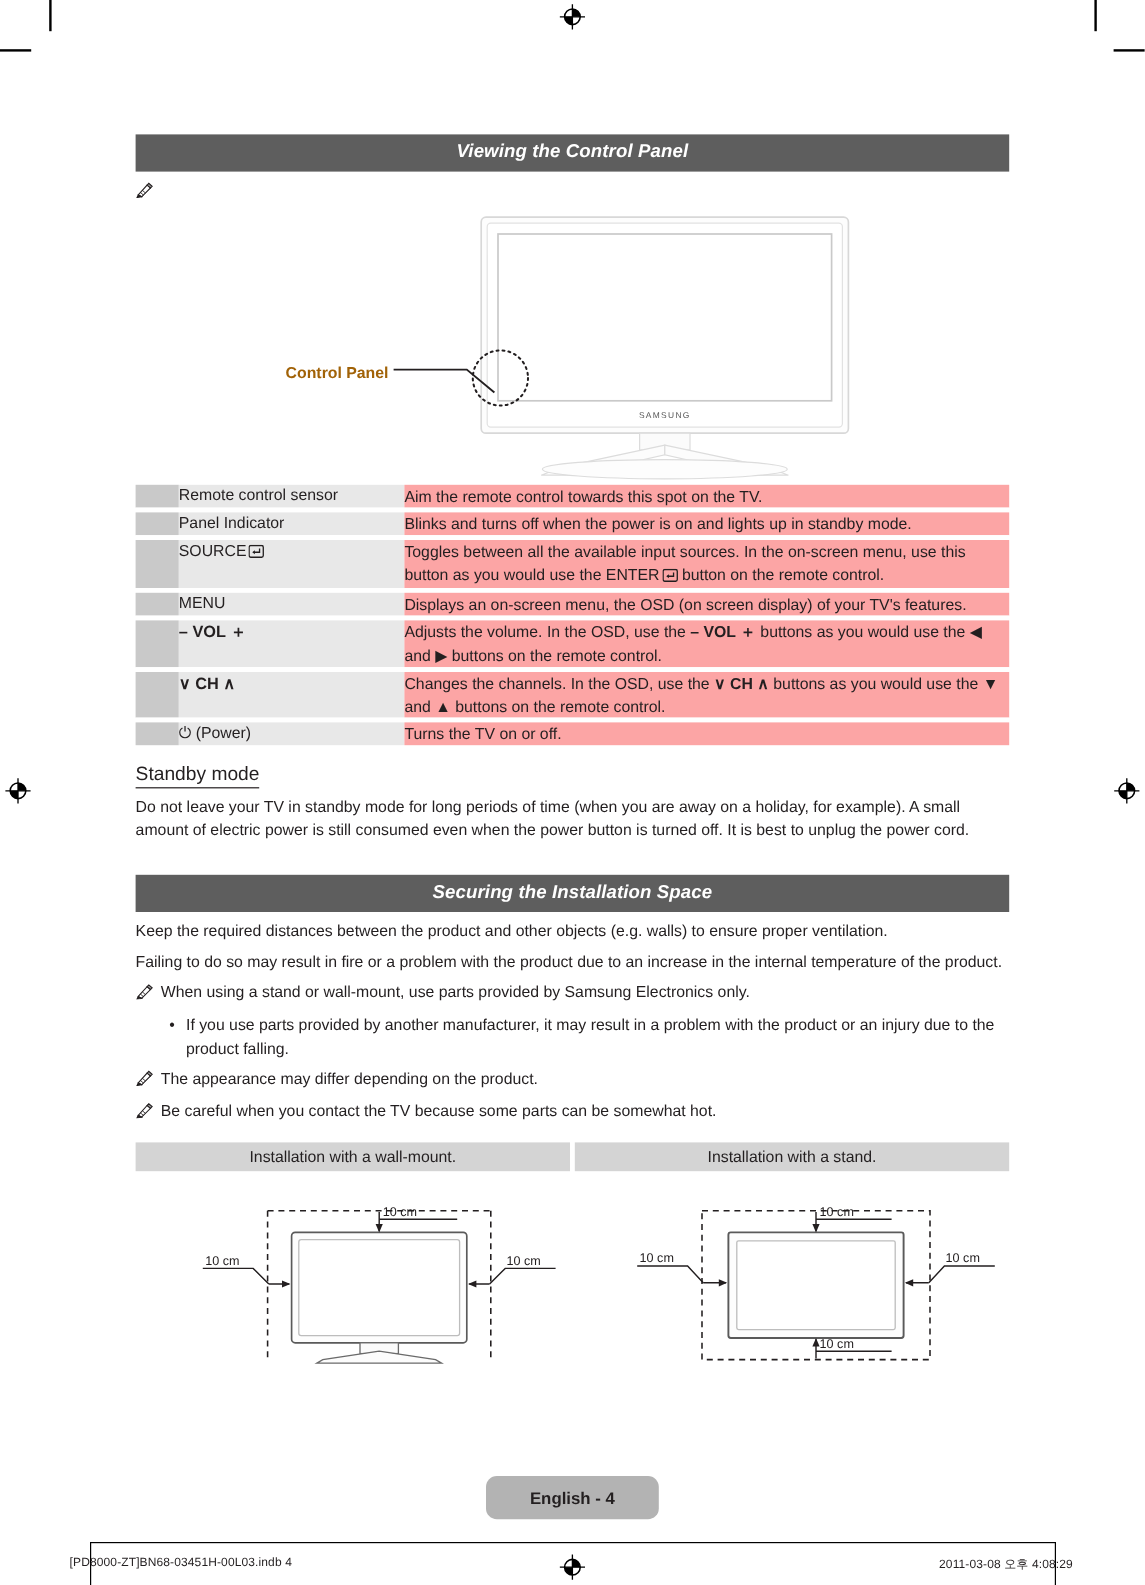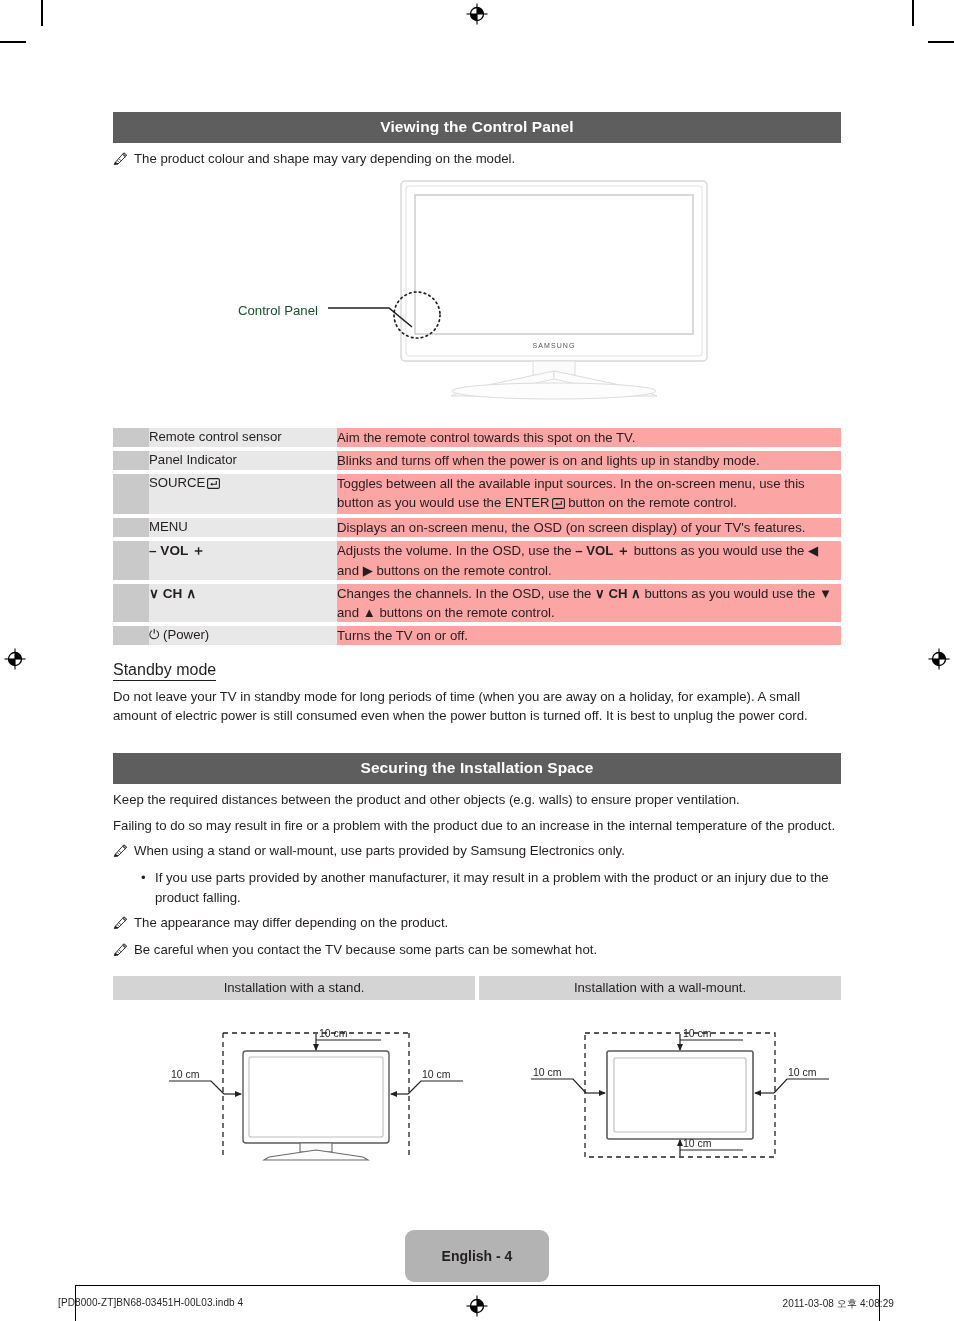--- a/index.html
+++ b/index.html
@@ -33,20 +33,21 @@
   }
 
   .section-bar {
     background: #5e5e5e;
     color: #ffffff;
     text-align: center;
     font-size: 15.5px;
     font-weight: bold;
     padding: 6px 0 7px 0;
     letter-spacing: .1px;
+    font-style: italic;
   }
 
   .note {
     display: flex;
     align-items: flex-start;
     font-size: 13.2px;
     line-height: 1.42;
     margin: 7px 0 0 0;
   }
   .note .pencil { flex: 0 0 auto; margin: 1px 6px 0 0; }
@@ -72,27 +73,28 @@
     position: relative;
     height: 225px;
     margin-top: 4px;
   }
   .hero svg { position: absolute; left: 0; top: 0; }
   .callout-label {
     position: absolute;
     left: 125px;
     top: 128px;
     font-size: 13.2px;
-    color: #14532d;
+    color: #a16207;
     white-space: nowrap;
+    font-weight: bold;
   }
 
   
   .cp-table {
-    margin-top: 28px;
+    margin-top: 4px;
     border-collapse: collapse;
     width: 100%;
     table-layout: fixed;
   }
   .cp-table tr { }
   .cp-table td { vertical-align: top; padding: 0; }
   .cp-swatch {
     width: 36px;
     background: #c9c9c9;
   }
@@ -152,21 +154,21 @@
     height: 162px;
   }
   .install-body svg { display: block; margin: 0 auto; }
 
   
   .page-tab {
     position: absolute;
     left: 405px;
     top: 1230px;
     width: 144px;
-    height: 52px;
+    height: 36px;
     background: #b3b3b3;
     border-radius: 9px;
     color: #231f20;
     font-size: 14px;
     font-weight: bold;
     display: flex;
     align-items: center;
     justify-content: center;
   }
   .footline {
@@ -252,21 +254,20 @@
           <path d="M2.2 11.4 L9.6 3.2 L12.4 5.6 L5.0 13.0 Z"></path>
           <path d="M9.6 3.2 L11.0 1.8 L13.8 4.2 L12.4 5.6 Z" fill="#9a9a9a"></path>
           <path d="M2.2 11.4 L1.2 13.6 L5.0 13.0 Z" fill="#231f20"></path>
         </g>
         <g stroke="#231f20" stroke-width="0.7" fill="none">
           <line x1="4.0" y1="9.4" x2="6.6" y2="11.6"></line>
           <line x1="5.6" y1="7.6" x2="8.2" y2="9.8"></line>
         </g>
       </svg>
     </span>
-    <span class="txt">The product colour and shape may vary depending on the model.</span>
   </div>
 
   <div class="hero">
     <svg width="728" height="225" viewBox="0 0 728 225">
 
       <rect x="288" y="6" width="306" height="180" rx="4" fill="#fdfdfd" stroke="#d8d8d8" stroke-width="1.4"></rect>
       <rect x="293" y="11" width="296" height="170" rx="3" fill="#ffffff" stroke="#e2e2e2" stroke-width="1"></rect>
 
       <rect x="302" y="20" width="278" height="139" fill="#ffffff" stroke="#c9c9c9" stroke-width="1.4"></rect>
 
@@ -425,22 +426,22 @@
         <g stroke="#231f20" stroke-width="0.7" fill="none">
           <line x1="4.0" y1="9.4" x2="6.6" y2="11.6"></line>
           <line x1="5.6" y1="7.6" x2="8.2" y2="9.8"></line>
         </g>
       </svg>
     </span>
     <span class="txt">Be careful when you contact the TV because some parts can be somewhat hot.</span>
   </div>
 
   <div class="install-head">
+    <div class="ih">Installation with a wall-mount.</div>
     <div class="ih">Installation with a stand.</div>
-    <div class="ih">Installation with a wall-mount.</div>
   </div>
 
   <div class="install-body">
 
     <div class="ib">
       <svg width="350" height="162" viewBox="0 0 350 162">
 
         <path d="M104 33 L290 33 M104 33 L104 156 M290 33 L290 156" fill="none" stroke="#231f20" stroke-width="1.3" stroke-dasharray="5 4"></path>
         <path d="M104 156 L290 156" fill="none" stroke="#231f20" stroke-width="1.3" stroke-dasharray="5 4" opacity="0"></path>
 

